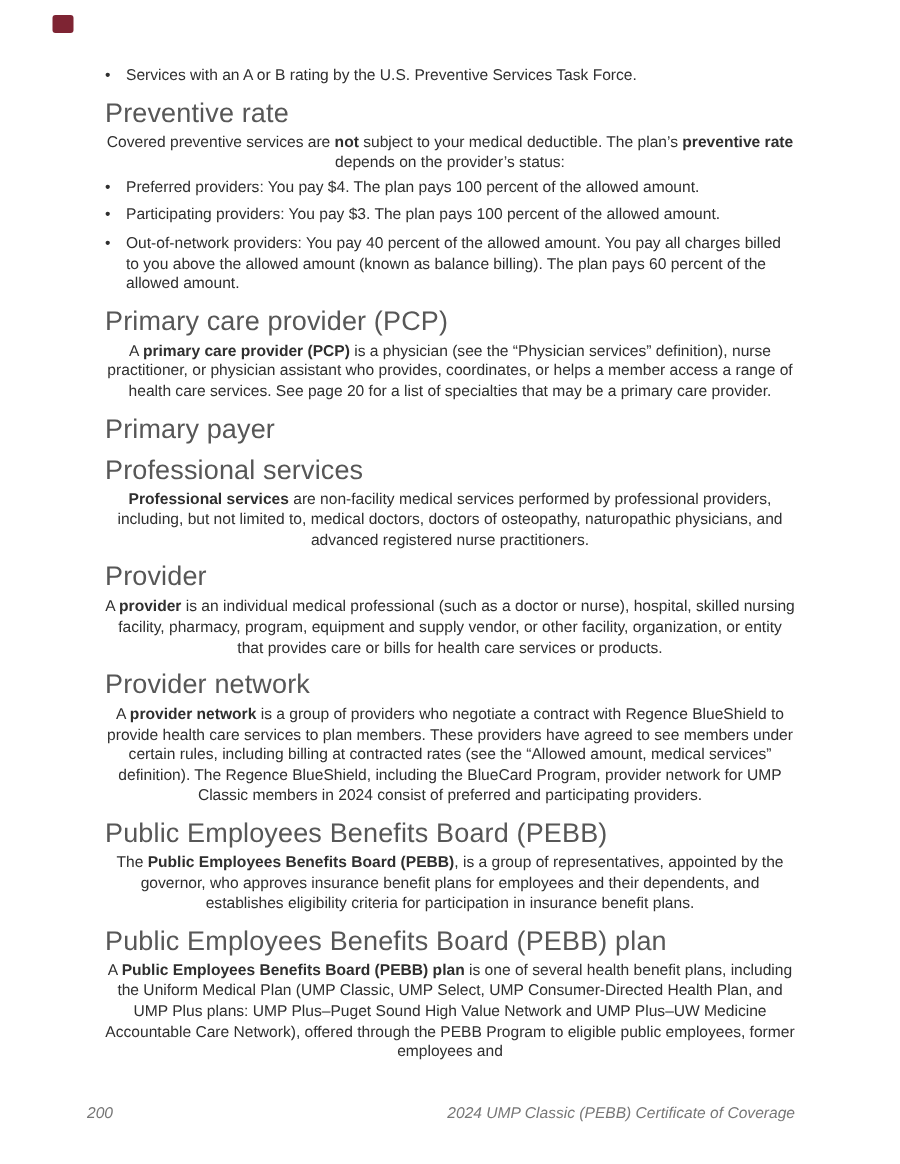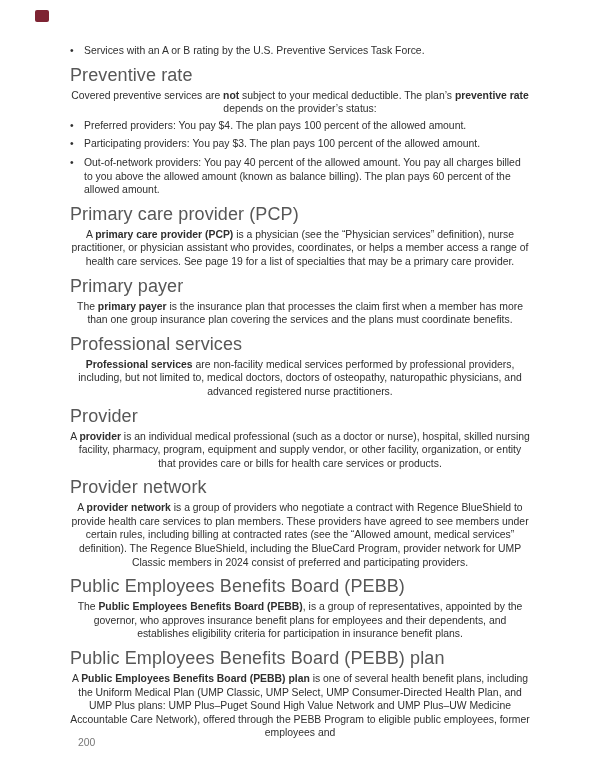--- a/index.html
+++ b/index.html
@@ -42,27 +42,28 @@
     display: flex;
     margin: 0 0 5px 0;
     font-size: 10.4px;
     line-height: 13.6px;
   }
   .dot { flex: 0 0 14px; width: 14px; }
   .li-text { flex: 1; }
   .top-list { margin-bottom: 4px; }
   .footer {
     position: absolute;
-    left: 78px;
+    left: 58px;
     right: 70px;
     bottom: 28px;
     display: flex;
     justify-content: space-between;
     align-items: baseline;
     font-size: 10.4px;
+    font-style: italic;
     color: #777777;
   }
 </style>
 </head>
 <body>
 
 <div class="page">
 
   <div class="corner-mark"></div>
 
@@ -84,37 +85,37 @@
         <span class="dot">•</span>
         <span class="li-text">Participating providers: You pay $3. The plan pays 100 percent of the allowed amount.</span>
       </div>
     <div class="bullet-row">
         <span class="dot">•</span>
         <span class="li-text">Out-of-network providers: You pay 40 percent of the allowed amount. You pay all charges billed to you above the allowed amount (known as balance billing). The plan pays 60 percent of the allowed amount.</span>
       </div>
   </div>
 
   <h2 class="sec">Primary care provider (PCP)</h2>
-  <p class="para"><span>A </span><span class="b">primary care provider (PCP)</span><span> is a physician (see the “Physician services” definition), nurse practitioner, or physician assistant who provides, coordinates, or helps a member access a range of health care services. See page 19 for a list of specialties that may be a primary care provider.</span></p>
+  <p class="para"><span>A </span><span class="b">primary care provider (PCP)</span><span> is a physician (see the “Physician services” definition), nurse practitioner, or physician assistant who provides, coordinates, or helps a member access a range of health care services. See page 20 for a list of specialties that may be a primary care provider.</span></p>
 
   <h2 class="sec">Primary payer</h2>
-  <p class="para"><span>The </span><span class="b">primary payer</span><span> is the insurance plan that processes the claim first when a member has more than one group insurance plan covering the services and the plans must coordinate benefits.</span></p>
 
   <h2 class="sec">Professional services</h2>
   <p class="para"><span class="b">Professional services</span><span> are non-facility medical services performed by professional providers, including, but not limited to, medical doctors, doctors of osteopathy, naturopathic physicians, and advanced registered nurse practitioners.</span></p>
 
   <h2 class="sec">Provider</h2>
   <p class="para"><span>A </span><span class="b">provider</span><span> is an individual medical professional (such as a doctor or nurse), hospital, skilled nursing facility, pharmacy, program, equipment and supply vendor, or other facility, organization, or entity that provides care or bills for health care services or products.</span></p>
 
   <h2 class="sec">Provider network</h2>
   <p class="para"><span>A </span><span class="b">provider network</span><span> is a group of providers who negotiate a contract with Regence BlueShield to provide health care services to plan members. These providers have agreed to see members under certain rules, including billing at contracted rates (see the “Allowed amount, medical services” definition). The Regence BlueShield, including the BlueCard Program, provider network for UMP Classic members in 2024 consist of preferred and participating providers.</span></p>
 
   <h2 class="sec">Public Employees Benefits Board (PEBB)</h2>
   <p class="para"><span>The </span><span class="b">Public Employees Benefits Board (PEBB)</span><span>, is a group of representatives, appointed by the governor, who approves insurance benefit plans for employees and their dependents, and establishes eligibility criteria for participation in insurance benefit plans.</span></p>
 
   <h2 class="sec">Public Employees Benefits Board (PEBB) plan</h2>
   <p class="para"><span>A </span><span class="b">Public Employees Benefits Board (PEBB) plan</span><span> is one of several health benefit plans, including the Uniform Medical Plan (UMP Classic, UMP Select, UMP Consumer-Directed Health Plan, and UMP Plus plans: UMP Plus–Puget Sound High Value Network and UMP Plus–UW Medicine Accountable Care Network), offered through the PEBB Program to eligible public employees, former employees and</span></p>
 
   <div class="footer">
     <span>200</span>
+    <span>2024 UMP Classic (PEBB) Certificate of Coverage</span>
   </div>
 
 </div>
 
 </body></html>

